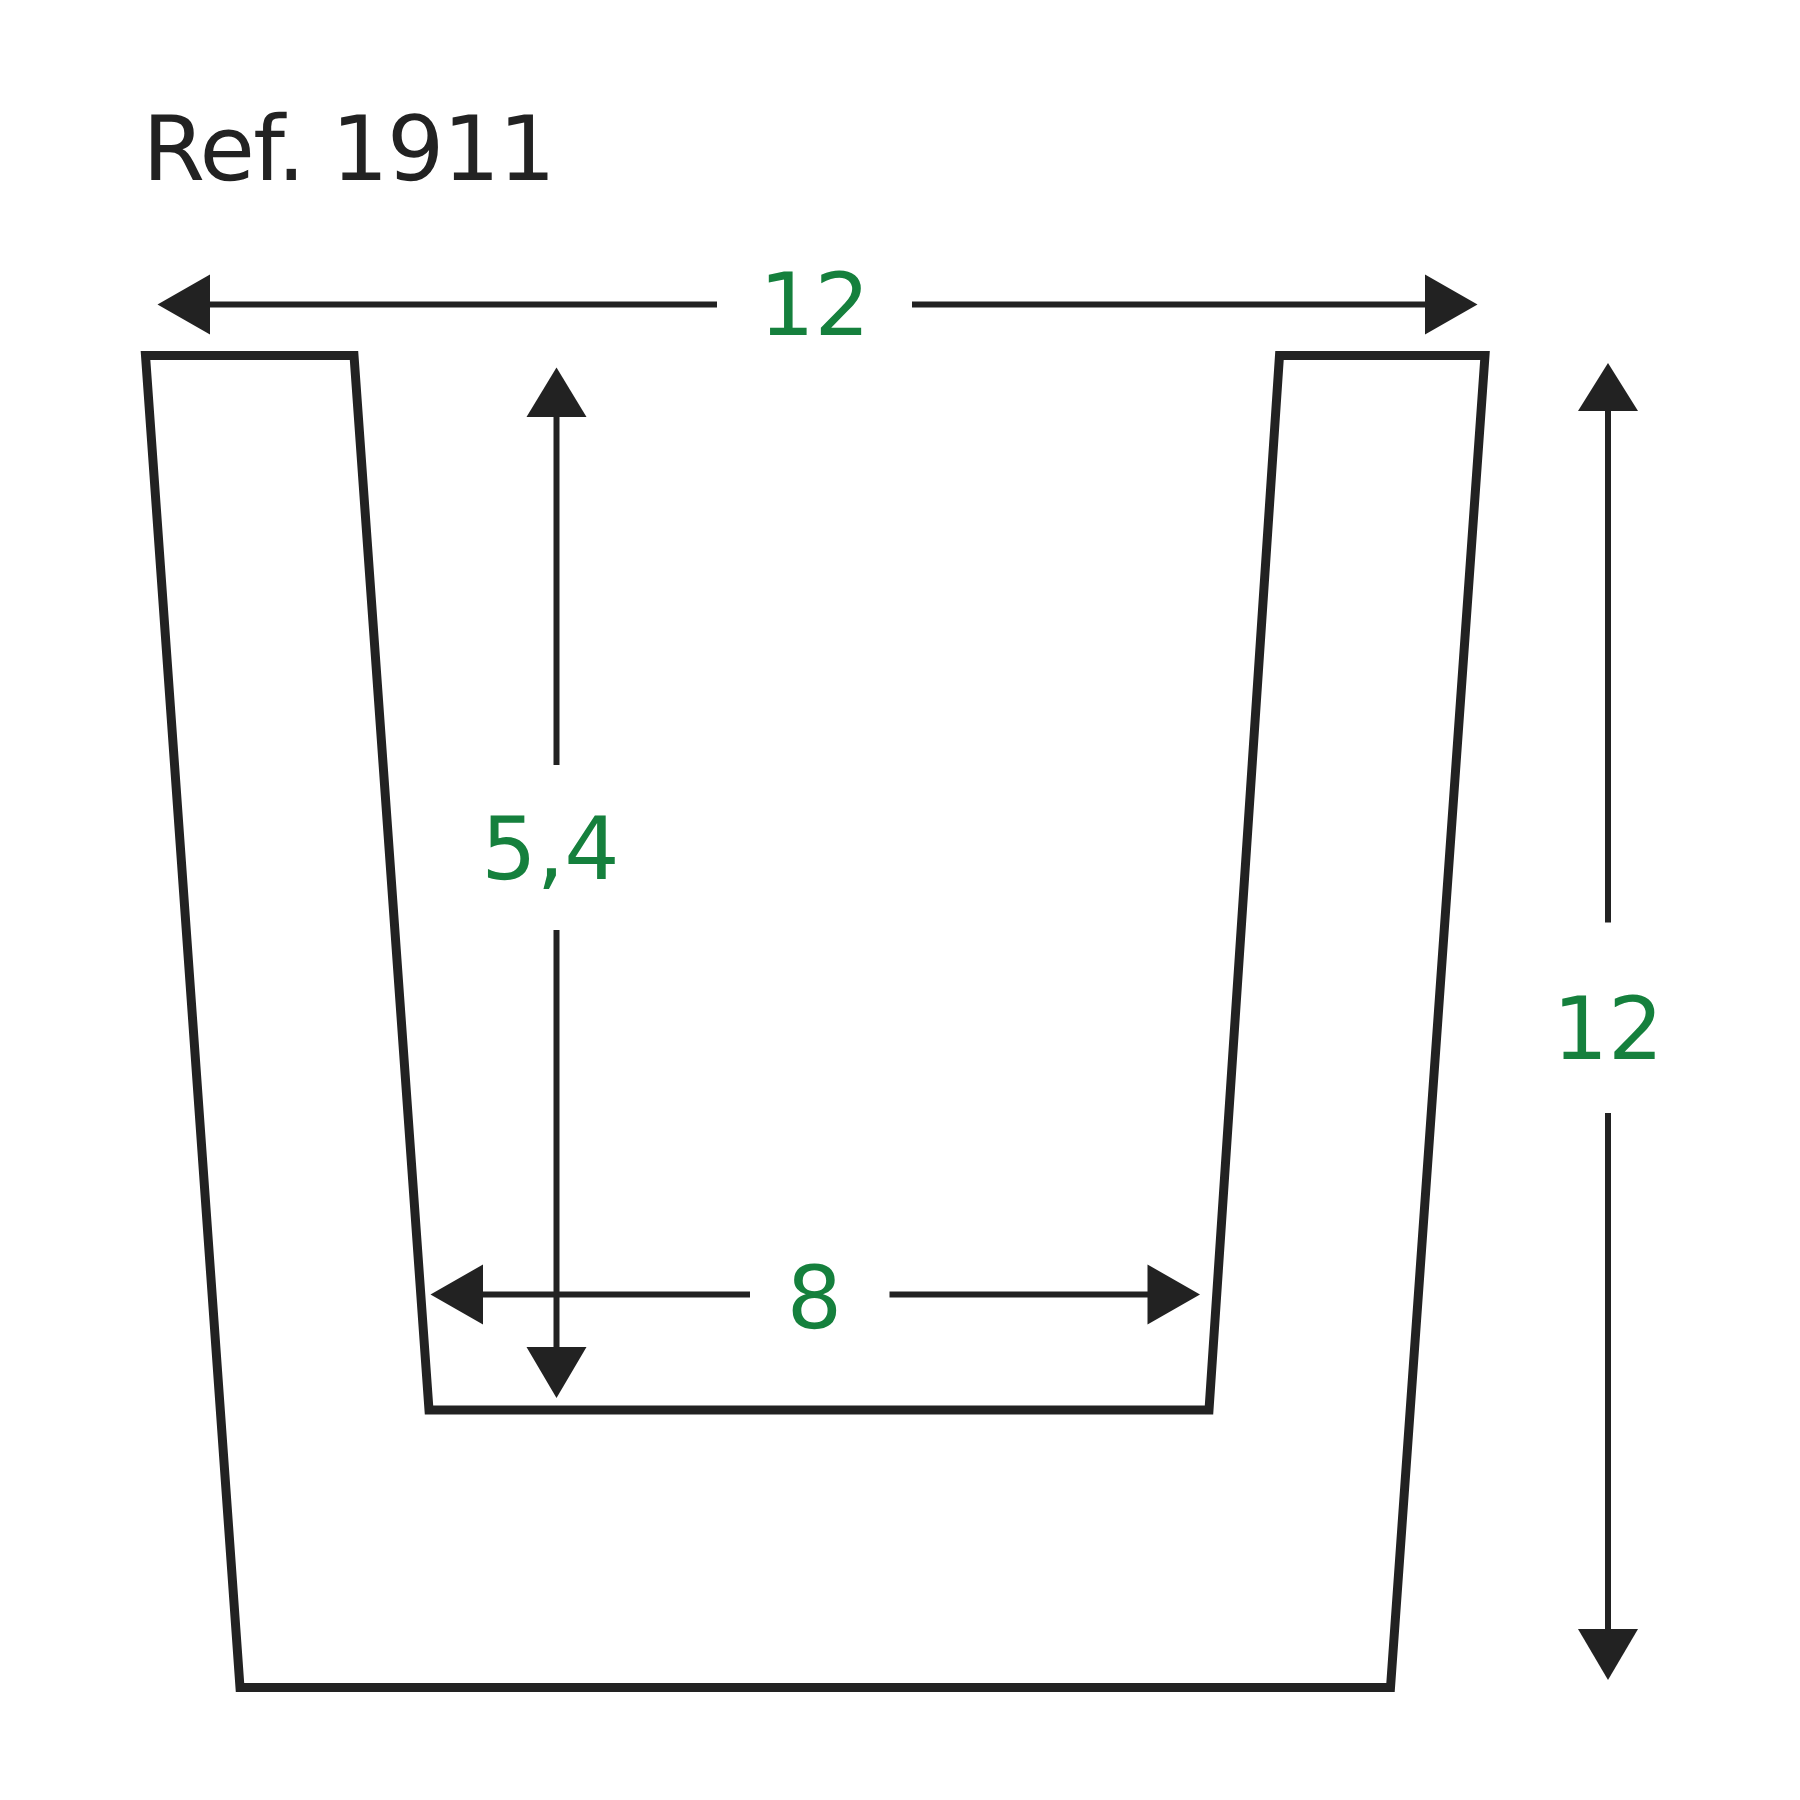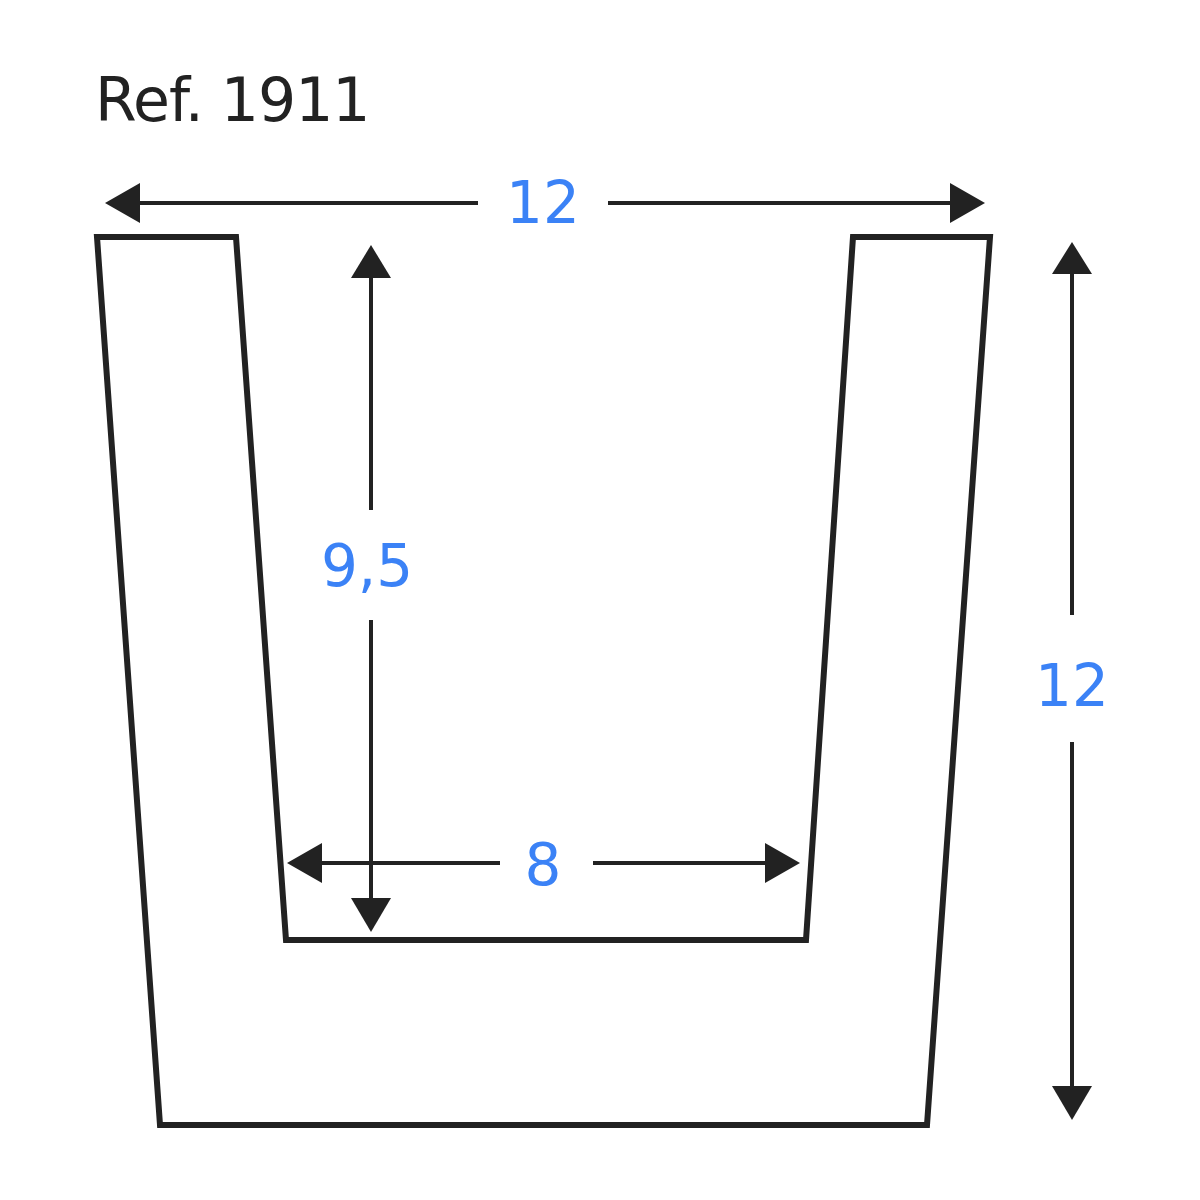--- a/index.html
+++ b/index.html
@@ -5,21 +5,21 @@
     html, body { margin: 0; padding: 0; background: #ffffff; }
     body { width: 1200px; height: 1200px; position: relative; overflow: hidden; }
     #canvas { position: absolute; left: 0; top: 0; width: 1200px; height: 1200px; }
     .title {
       position: absolute; left: 95px; top: 70px;
       font-family: "DejaVu Sans", sans-serif; font-size: 60px; color: #222222;
       letter-spacing: -1px; line-height: 1; text-align: right;
     }
     .dim-label {
       position: absolute; font-family: "DejaVu Sans", sans-serif;
-      font-size: 58px; color: #3b82f6; line-height: 1; transform: translate(-50%, -50%);
+      font-size: 58px; color: #15803d; line-height: 1; transform: translate(-50%, -50%);
       background: #ffffff; padding: 0 4px; white-space: nowrap;
     }
   </style>
 </head>
 <body>
 
 <div class="title">Ref. 1911</div>
 
 <svg id="canvas" viewBox="0 0 1200 1200" xmlns="http://www.w3.org/2000/svg">
   <defs>
@@ -53,15 +53,15 @@
 
   <g>
     <line x1="1072" y1="272" x2="1072" y2="615" stroke="#222222" stroke-width="4"></line>
     <line x1="1072" y1="742" x2="1072" y2="1088" stroke="#222222" stroke-width="4"></line>
     <polygon points="1072,242 1052,274 1092,274" fill="#222222"></polygon>
     <polygon points="1072,1120 1052,1086 1092,1086" fill="#222222"></polygon>
   </g>
 </svg>
 
 <div class="dim-label" style="left:543px; top:203px;">12</div>
-<div class="dim-label" style="left:367px; top:566px;">9,5</div>
+<div class="dim-label" style="left:367px; top:566px;">5,4</div>
 <div class="dim-label" style="left:543px; top:865px;">8</div>
 <div class="dim-label" style="left:1072px; top:686px;">12</div>
 
 </body></html>

